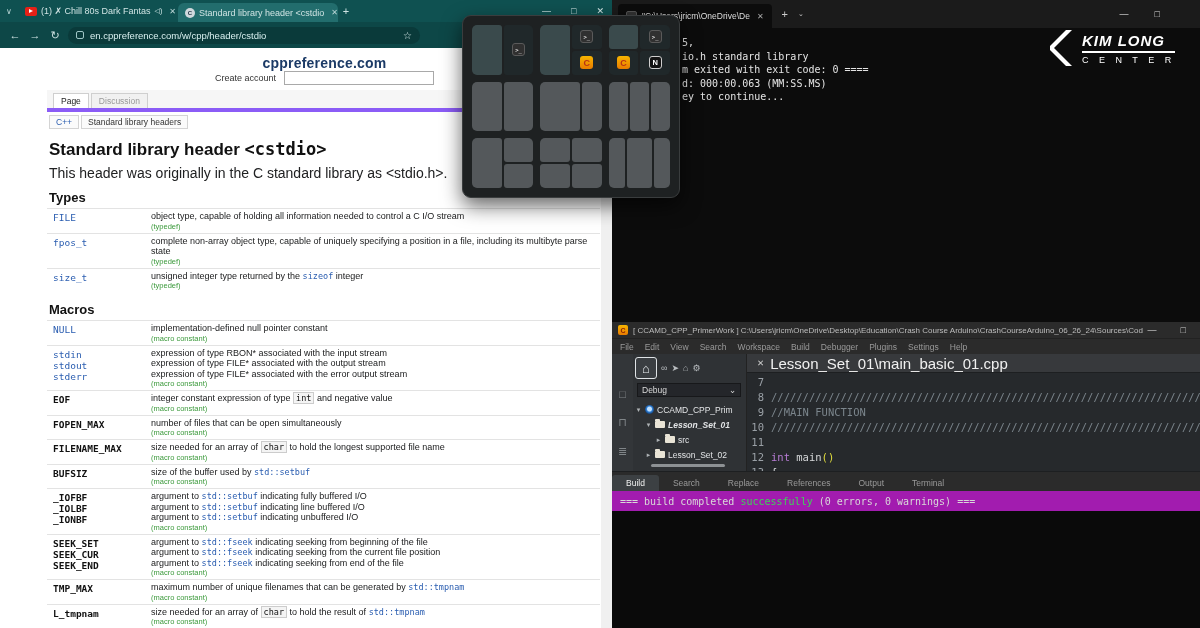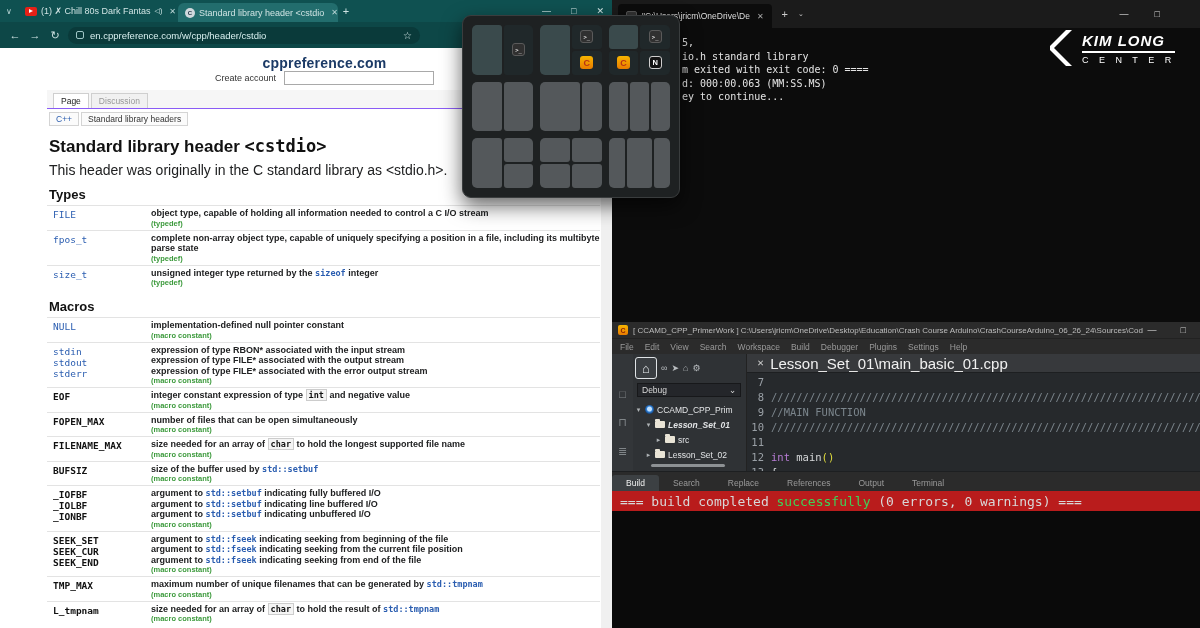--- a/index.html
+++ b/index.html
@@ -31,40 +31,40 @@
   .leftrail{position:absolute;left:0;top:0;width:46px;height:580px;background:#fafafa;border-right:1px solid #e4e4e4;overflow:hidden;}
   .ad-img{margin:66px 0 6px 4px;width:42px;height:74px;background:radial-gradient(circle at 70% 30%,#4aa0e8 0 6px,transparent 7px),radial-gradient(circle at 25% 70%,#ffffff 0 1px,transparent 2px),radial-gradient(circle at 80% 80%,#ffffff 0 1px,transparent 2px),linear-gradient(160deg,#2b3fbf,#1a2a9e);}
   .ad-line{font-size:7.5px;color:#555;text-align:right;padding-right:3px;line-height:10px;}
   .ad-brand{margin-top:14px;font-size:7.5px;font-weight:bold;color:#333;text-align:right;padding-right:3px;}
   .content{position:absolute;left:47px;top:0;right:12px;}
   .siteheader{display:flex;align-items:center;justify-content:space-between;padding:7px 4px 5px 6px;flex-direction:column;}
   .cpplogo{font-size:14px;font-weight:bold;color:#1b3a66;letter-spacing:.2px;}
   .hdr-right{display:flex;align-items:center;gap:8px;}
   .create{font-size:9px;color:#333;}
   .searchbox{width:150px;height:14px;border:1px solid #a9a9a9;background:#fff;font-size:9px;padding:0 3px;}
-  .tabsrow{display:flex;align-items:center;justify-content:space-between;background:#f6f6f6;padding:3px 4px 0 6px;border-bottom:1px solid #8b5cf6;}
+  .tabsrow{display:flex;align-items:center;justify-content:space-between;background:#f6f6f6;padding:3px 4px 0 6px;border-bottom:4px solid #8b5cf6;}
   .wtabs{display:flex;gap:2px;}
   .wtab{font-size:8.5px;padding:2px 7px;border:1px solid #cfcfcf;border-bottom:none;background:#fff;color:#222;}
   .wtab.dim{color:#999;background:#f1f1f1;}
   .revision{display:flex;align-items:center;gap:4px;font-size:8.5px;color:#333;padding-bottom:2px;}
   .revsel{font-size:8.5px;border:1px solid #999;background:#fff;padding:0 2px;height:13px;}
   .crumbs{display:flex;gap:2px;padding:3px 0 0 2px;}
   .crumb{font-size:8.5px;padding:1px 6px;border:1px solid #d4d4d4;background:#fbfbfb;color:#2a5db0;}
   .crumb.plain{color:#333;}
   h1.pgtitle{font-size:17px;font-weight:bold;color:#111;margin:10px 0 6px 2px;}
   h1.pgtitle code{font-family:"DejaVu Sans Mono",monospace;font-size:17px;}
   .intro{font-size:14px;color:#202122;line-height:14px;margin-left:2px;}
   .lnk{color:#2a5db0;}
   h2.sec{font-size:13px;font-weight:bold;color:#111;margin:10px 0 3px 2px;}
   .rows{width:100%;}
   .row{display:flex;border-top:1px solid #e3e3e3;padding:2px 0;}
   .row .names{width:104px;flex:none;padding:1px 4px 0 6px;}
   .names div{font-family:"DejaVu Sans Mono",monospace;font-size:9.5px;line-height:11px;color:#111;font-weight:bold;}
   .names div.link{color:#2a5db0;font-weight:normal;}
-  .row .desc{flex:1;font-weight:bold;}
+  .row .desc{flex:1;}
   .dline{font-size:9px;line-height:10.5px;color:#202122;}
   .dline .c{font-family:"DejaVu Sans Mono",monospace;color:#2a5db0;font-size:8.5px;}
   .dline .b{font-family:"DejaVu Sans Mono",monospace;color:#111;font-size:8.5px;background:#f4f4f4;border:1px solid #ccc;padding:0 2px;}
   .tag{font-size:7.5px;color:#3c9a3c;line-height:9px;}
 
   .bscroll{position:absolute;right:0;top:0;width:11px;height:580px;background:#f0f0f0;}
   .bscroll .thumb{position:absolute;left:2px;top:2px;width:7px;height:120px;background:#c6c6c6;border-radius:4px;}
 
   
   #terminal{left:612px;top:0;width:588px;height:322px;background:#0c0c0c;}
@@ -130,21 +130,21 @@
   .cline{display:flex;white-space:pre;}
   .gut{width:24px;flex:none;text-align:right;padding-right:7px;color:#9aa0a6;}
   .ctxt{flex:1;overflow:hidden;}
   .tok-kw{color:#b87dd6;}
   .tok-plain{color:#d6d8da;}
   .tok-paren{color:#e3df3d;}
   .tok-comment{color:#7b858c;}
   .clbottom{height:20px;background:#2b2b2b;border-top:1px solid #1d1f21;display:flex;align-items:flex-end;}
   .btab2{font-size:8.5px;color:#9a9a9a;padding:3px 14px;}
   .btab2.active{background:#3c4043;color:#f0f0f0;border-radius:3px 3px 0 0;}
-  .clout{height:20px;background:#b91c1c;display:flex;align-items:center;padding:0 8px;font-family:"DejaVu Sans Mono",monospace;font-size:13px;white-space:pre;}
+  .clout{height:20px;background:#a21caf;display:flex;align-items:center;padding:0 8px;font-family:"DejaVu Sans Mono",monospace;font-size:10px;white-space:pre;}
   .clout .ok{color:#3fd158;}
   .clout .pl{color:#d8d8d8;}
   .clpad{flex:1;background:#0a0a0a;}
 </style>
 </head>
 <body>
 
 <div id="browser" class="abs">
   <div class="tabbar">
     <div class="tab-caret">∨</div>

